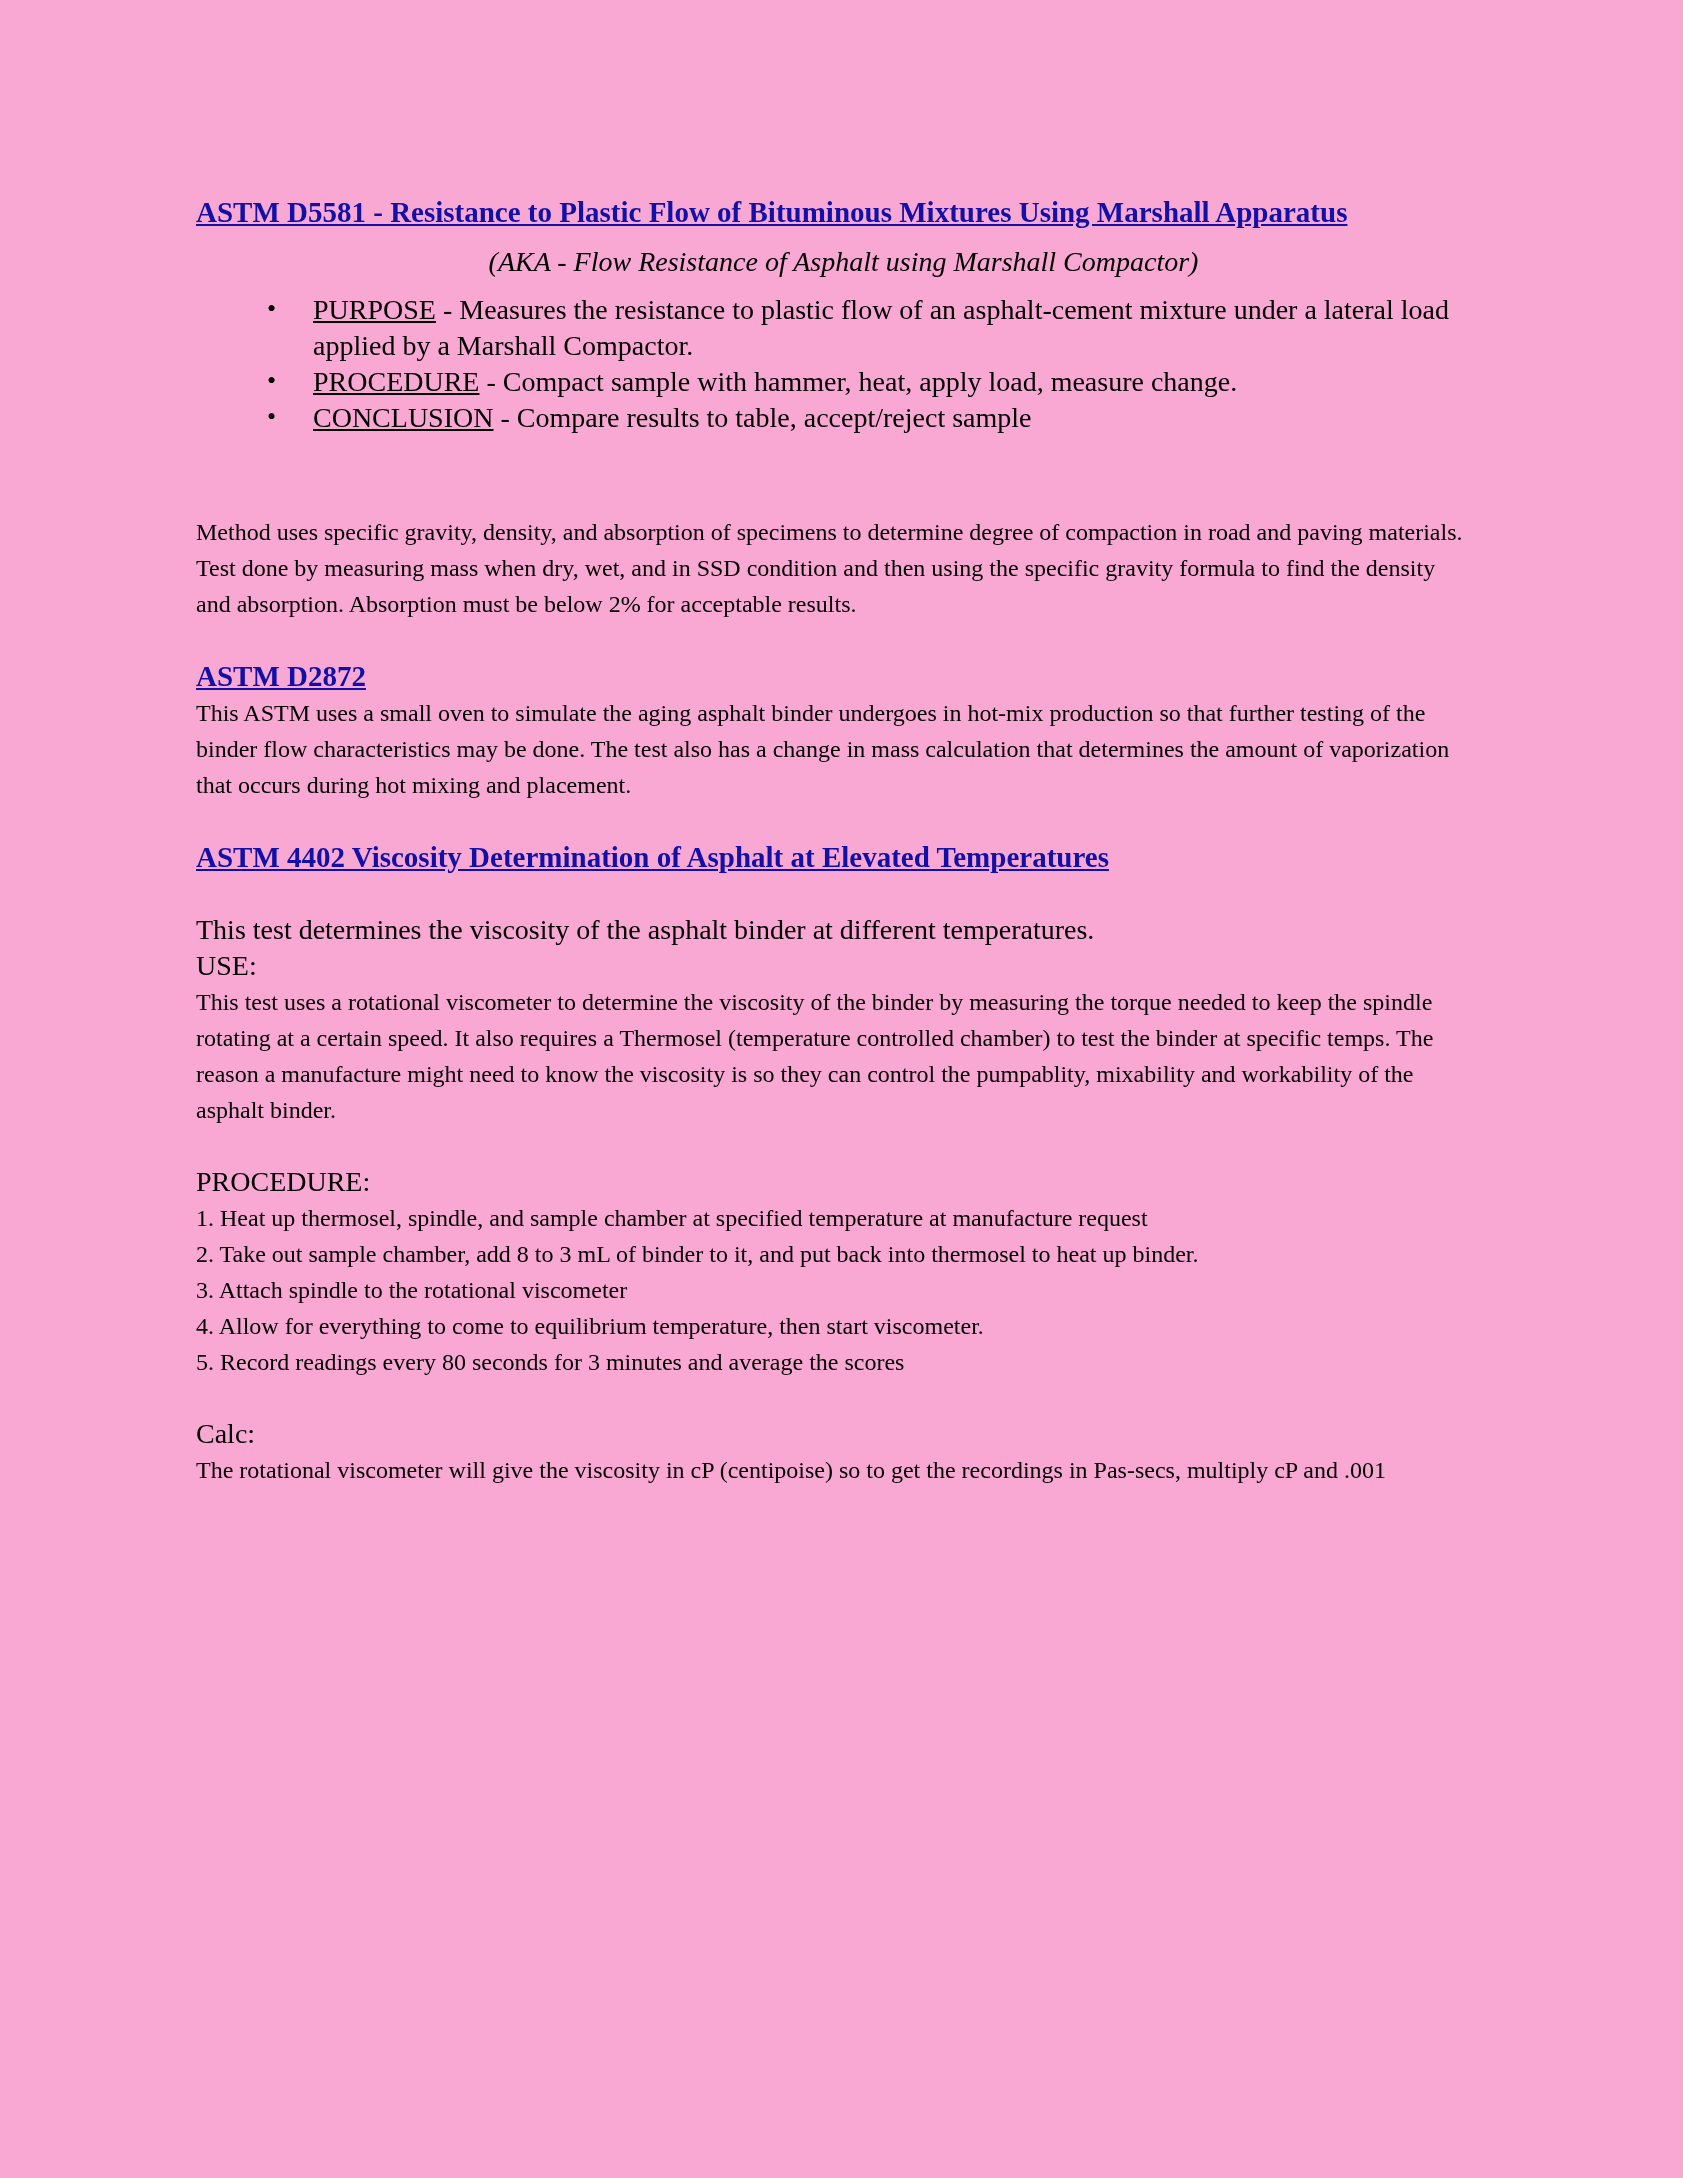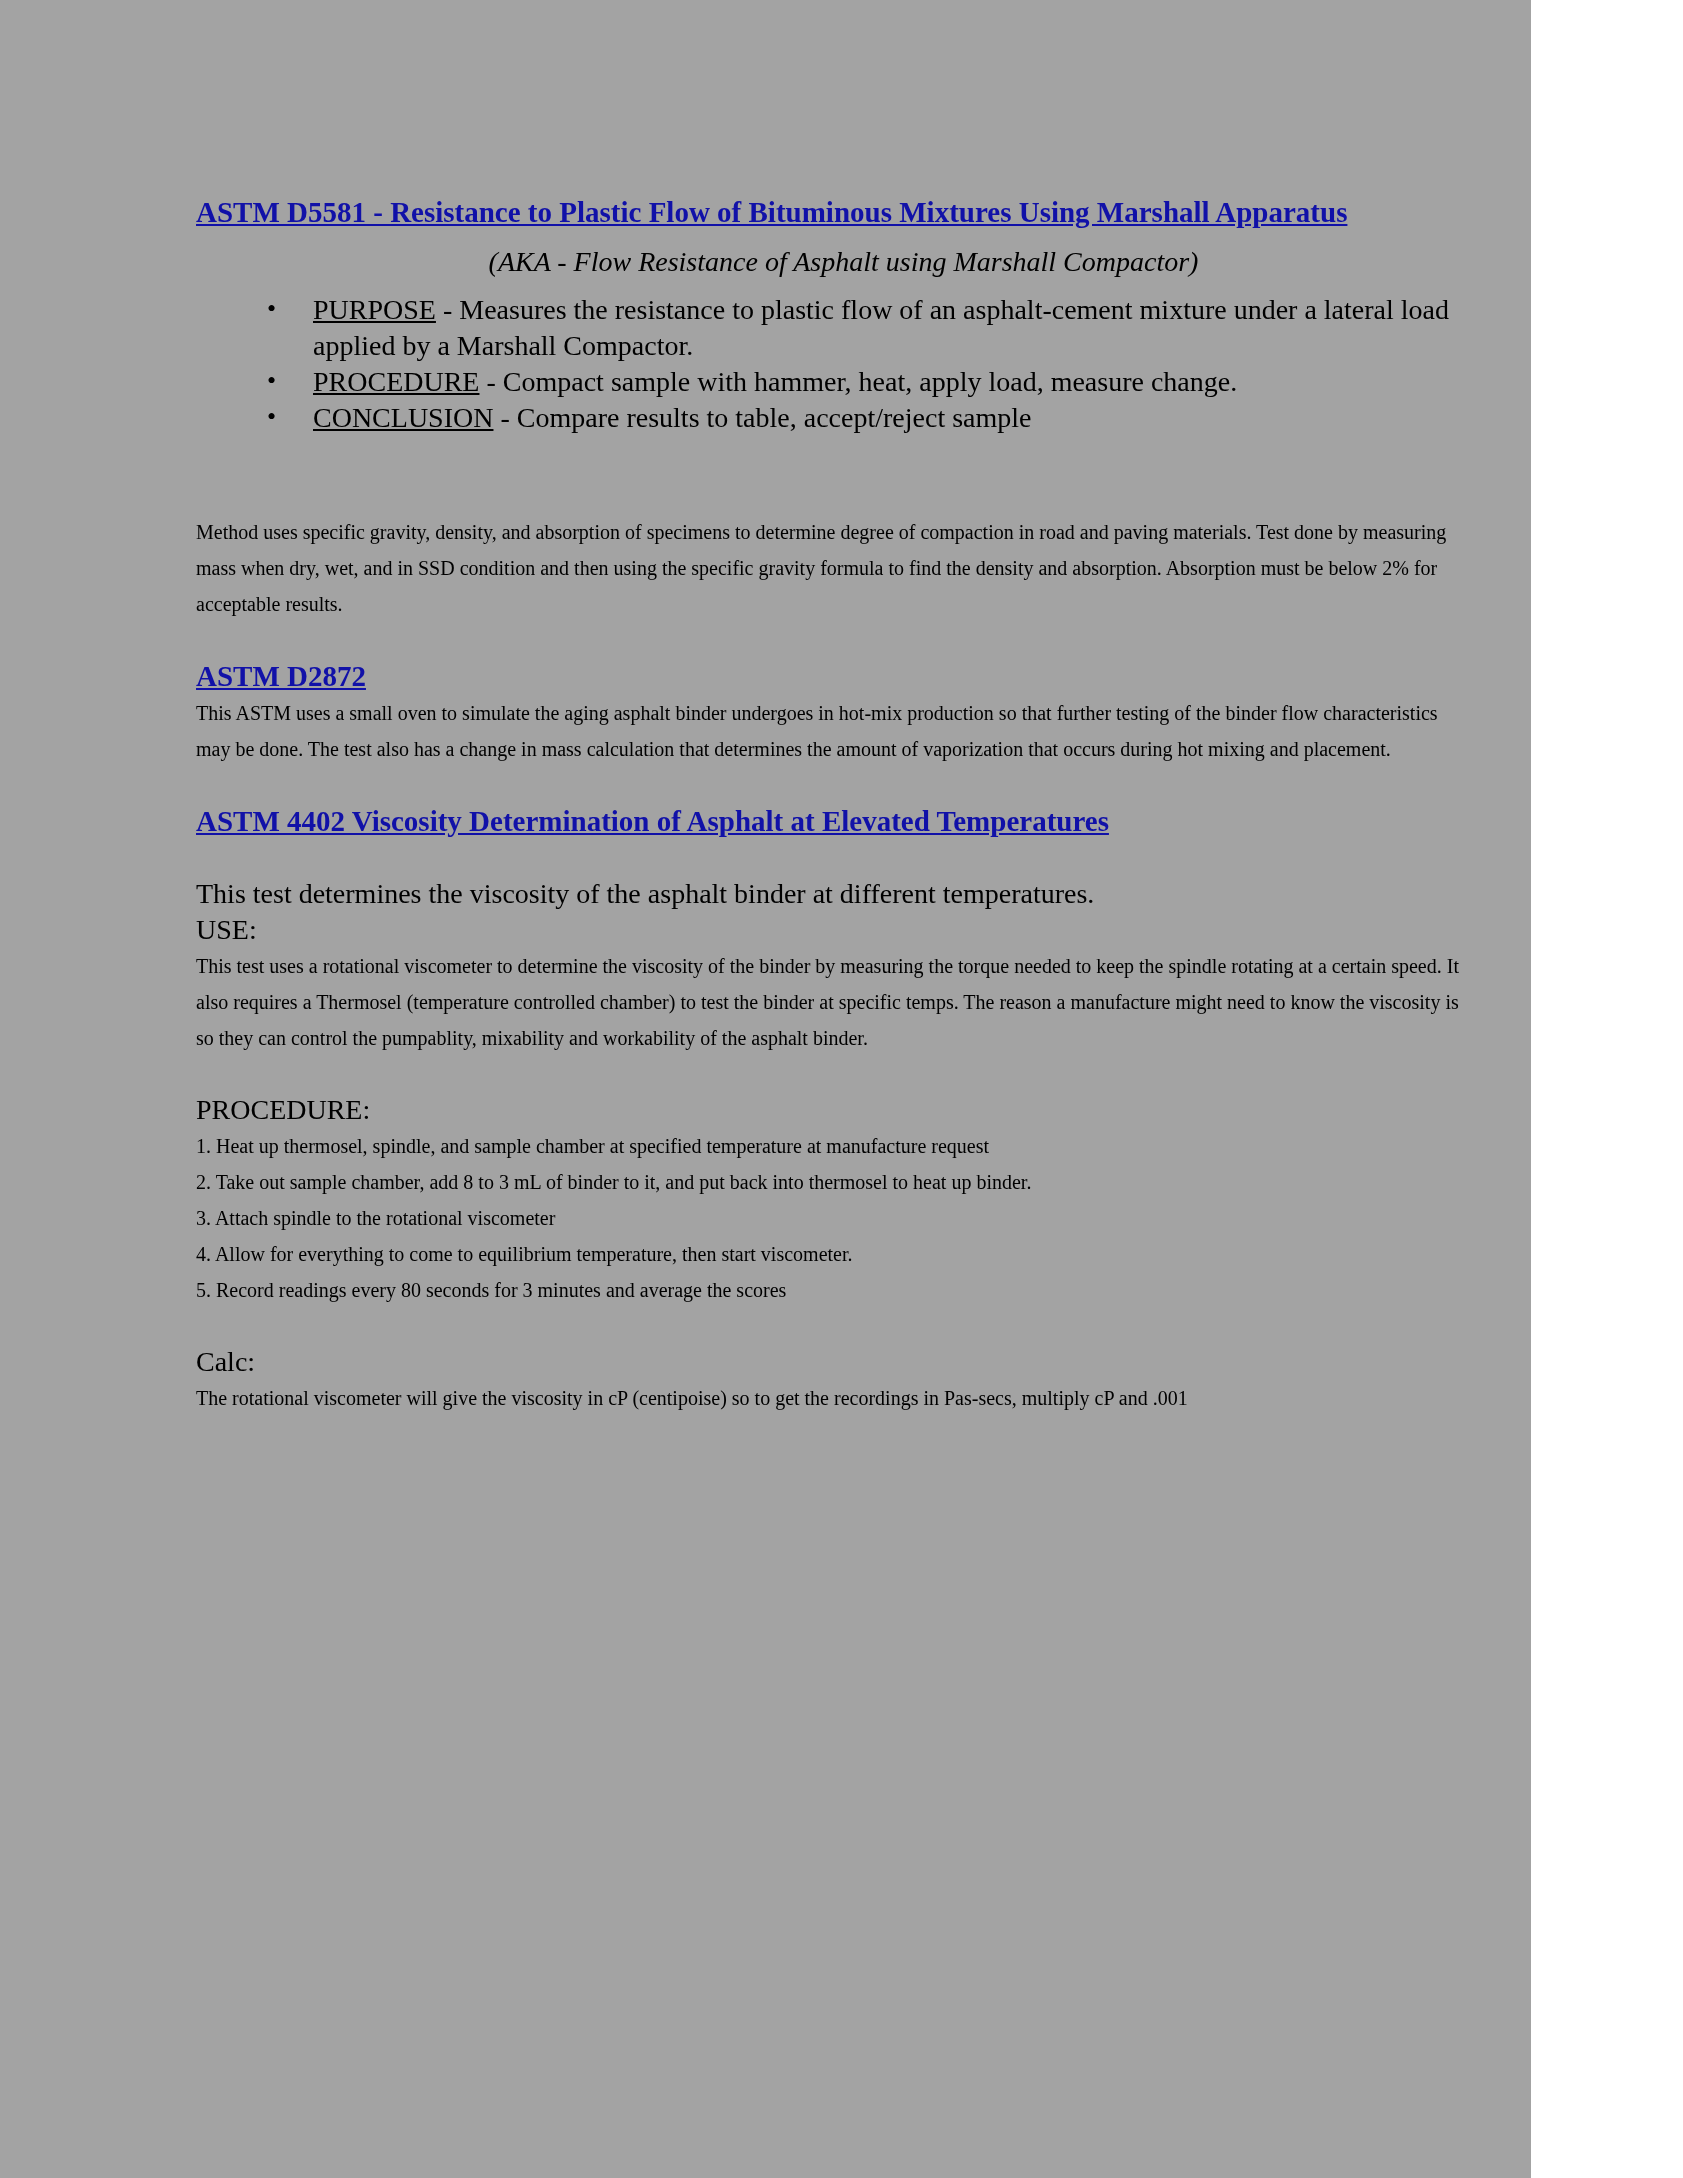--- a/index.html
+++ b/index.html
@@ -10,23 +10,23 @@
   }
   body {
     width: 1683px;
     height: 2178px;
     font-family: "Liberation Serif", "DejaVu Serif", serif;
     color: #000000;
     overflow: hidden;
   }
   .page {
     position: relative;
-    width: 1531px;
+    width: 1683px;
     height: 2178px;
-    background: #a3a3a3;
+    background: #f9a8d4;
     box-sizing: border-box;
     padding: 194px 208px 0 196px;
   }
   .doc-body {
     width: 1279px;
   }
   h1.doc-heading,
   h2.doc-heading {
     margin: 0;
     padding: 0;
@@ -68,21 +68,21 @@
     font-size: 26px;
     line-height: 36px;
   }
   .u {
     text-decoration: underline;
     text-underline-offset: 2px;
   }
   p.para {
     margin: 0;
     padding: 0;
-    font-size: 20px;
+    font-size: 24px;
     line-height: 36px;
   }
   .line {
     font-size: 28px;
     line-height: 36px;
     display: block;
   }
   .gap-md { height: 36px; }
   .gap-lg { height: 42px; }
 </style>

